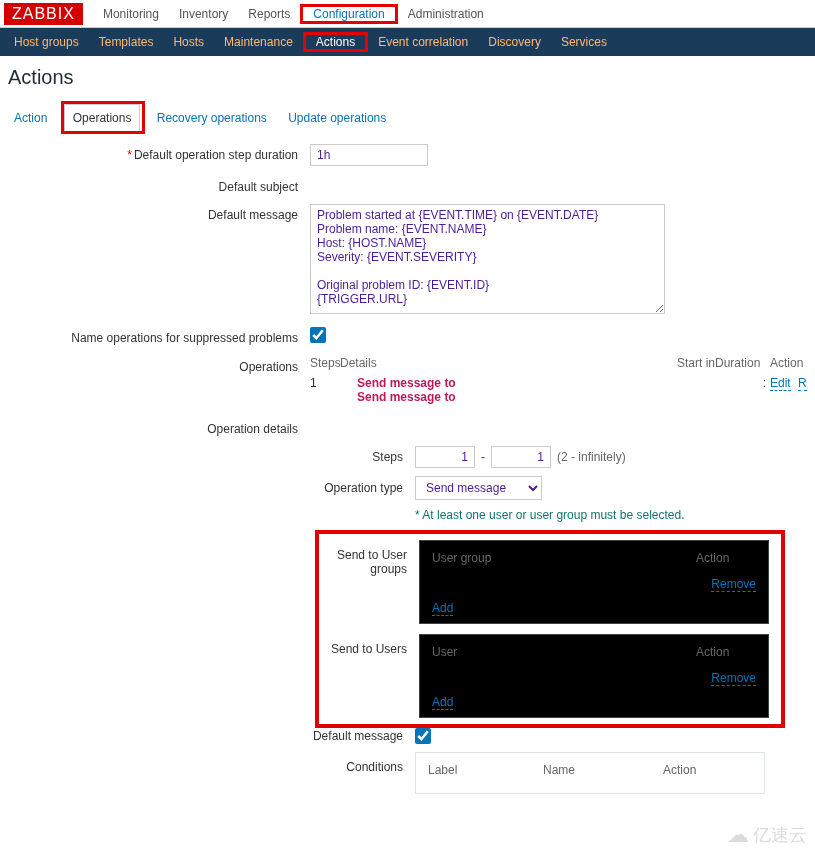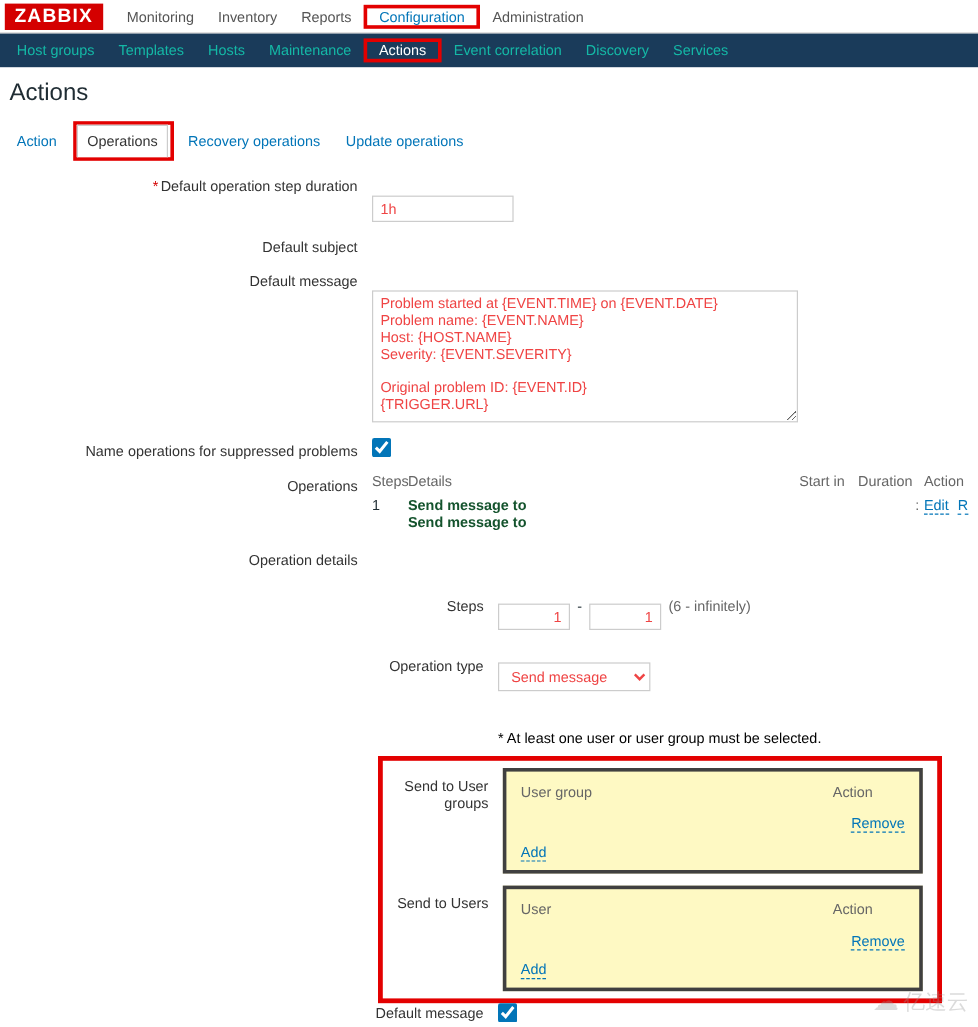--- a/index.html
+++ b/index.html
@@ -1,71 +1,71 @@
 <!DOCTYPE html>
 <html><head>
   <meta charset="utf-8">
   <style>
     * { box-sizing: border-box; margin: 0; padding: 0; }
     body { font-family: Arial, Helvetica, sans-serif; font-size: 12px; color: #1f2c33; background: #fff; width: 815px; }
     a { cursor: pointer; }
 
     
     .topnav { display: flex; align-items: center; background: #fff; border-bottom: 1px solid #ccc; height: 28px; padding: 0 4px; }
-    .logo { background: #d40000; color: #fff; font-weight: bold; font-size: 16px; padding: 2px 8px; letter-spacing: 1px; margin-right: 10px; font-family: Arial; }
+    .logo { background: #d40000; color: #fff; font-weight: normal; font-size: 16px; padding: 2px 8px; letter-spacing: 1px; margin-right: 10px; font-family: Arial; }
     .topnav .item { color: #555; padding: 6px 10px; font-size: 12px; }
     .topnav .item.active { color: #0275b8; }
 
     
     .subnav { display: flex; align-items: center; background: #1a3b5a; height: 28px; padding: 0 4px; }
-    .subnav .item { color: #14b8a6; padding: 6px 10px; font-size: 12px; }
+    .subnav .item { color: #fdba74; padding: 6px 10px; font-size: 12px; }
     .subnav .item.active { color: #fff; }
 
     
     .hl { border: 3px solid #e30000; display: inline-block; }
 
     .page-title { font-size: 20px; font-weight: normal; padding: 10px 8px 8px; color: #1f2c33; }
 
     .form-tabs { padding: 4px 6px 10px; }
     .form-tabs a { color: #0275b8; padding: 6px 8px; margin-right: 2px; display: inline-block; text-decoration: none; }
     .form-tabs .tab-active-wrap { border: 3px solid #e30000; display: inline-block; }
     .form-tabs .tab-active { background: #fff; border: 1px solid #ccc; border-bottom: none; color: #333; }
 
     
     .form { padding-left: 0; }
     .form-row { display: flex; align-items: flex-start; margin-bottom: 10px; }
     .form-label { width: 310px; text-align: right; padding-right: 12px; padding-top: 4px; color: #333; font-size: 12px; }
     .form-label .req { color: #d40000; margin-right: 2px; }
     .form-control { flex: 1; }
     input[type="text"], textarea, select {
       font-family: inherit; font-size: 12px; padding: 3px 6px;
-      border: 1px solid #ccc; color: #ef4444; background: #fff; margin-top: 19px;
+      border: 1px solid #ccc; color: #4c1d95; background: #fff;
     }
     textarea { resize: both; }
     input[type="checkbox"] { width: 16px; height: 16px; border: 1px solid #ccc; accent-color: #0275b8; }
     .ops-col-steps { width: 30px; }
     .ops-col-details { flex: 1; }
-    .ops-col-start { width: 60px; text-align: center; }
+    .ops-col-start { width: 60px; text-align: right; }
     .ops-col-dur { width: 55px; text-align: left; }
     .ops-col-action { width: 45px; text-align: left; }
     .ops-header { color: #666; padding-bottom: 4px; display: flex; }
     .ops-row { display: flex; padding-top: 2px; }
-    .ops-details { font-weight: bold; color: #14532d; }
+    .ops-details { font-weight: bold; color: #be185d; margin-left: 17px; }
     .ops-colon { color: #666; padding-right: 4px; }
     .link { color: #0275b8; text-decoration: none; border-bottom: 1px dashed #0275b8; font-size: 12px; }
     .detail-row { display: flex; align-items: center; margin-bottom: 8px; }
     .detail-label { width: 415px; text-align: right; padding-right: 12px; color: #333; font-size: 12px; }
     .detail-ctrl { flex: 1; display: flex; align-items: center; gap: 6px; }
     .num-input { width: 60px; text-align: right; }
     .dur-input { width: 115px; }
     .hint { color: #666; font-size: 12px; }
-    .req-note { color: #000000; font-size: 12px; margin-top: 24px; }
-
-    
-    .pick-box { border: 3px solid #404040; background: #fef9c3; padding: 10px 12px 8px; width: 350px; }
+    .req-note { color: #0f766e; font-size: 12px; }
+
+    
+    .pick-box { border: 1px solid #404040; background: #000000; padding: 10px 12px 8px; width: 350px; }
     .pick-header { display: flex; color: #666; font-size: 12px; margin-bottom: 12px; }
     .pick-header .c1 { flex: 1; }
     .pick-header .c2 { width: 60px; }
     .pick-add { color: #0275b8; font-size: 12px; text-decoration: none; border-bottom: 1px dashed #0275b8; }
     .pick-remove { color: #0275b8; font-size: 12px; text-decoration: none; border-bottom: 1px dashed #0275b8; }
 
     .redbox-large { border: 4px solid #e30000; padding: 6px 0 6px 0; margin-right: 30px; }
 
     
     .cond-box { border: 1px solid #dfe4e7; background: #fff; padding: 10px 12px 8px; width: 350px; margin-right: 30px; }
@@ -178,21 +178,21 @@
     <div class="form-label">Operation details</div>
     <div class="form-control"></div>
   </div>
 
   <div class="detail-row">
     <div class="detail-label">Steps</div>
     <div class="detail-ctrl">
       <input type="text" class="num-input" value="1" style="">
       <span>-</span>
       <input type="text" class="num-input" value="1" style="">
-      <span class="hint">(6 - infinitely)</span>
+      <span class="hint">(2 - infinitely)</span>
     </div>
   </div>
 
 
   <div class="detail-row">
     <div class="detail-label">Operation type</div>
     <div class="detail-ctrl">
       <select style="width:127px">
         <option>Send message</option>
       </select>

